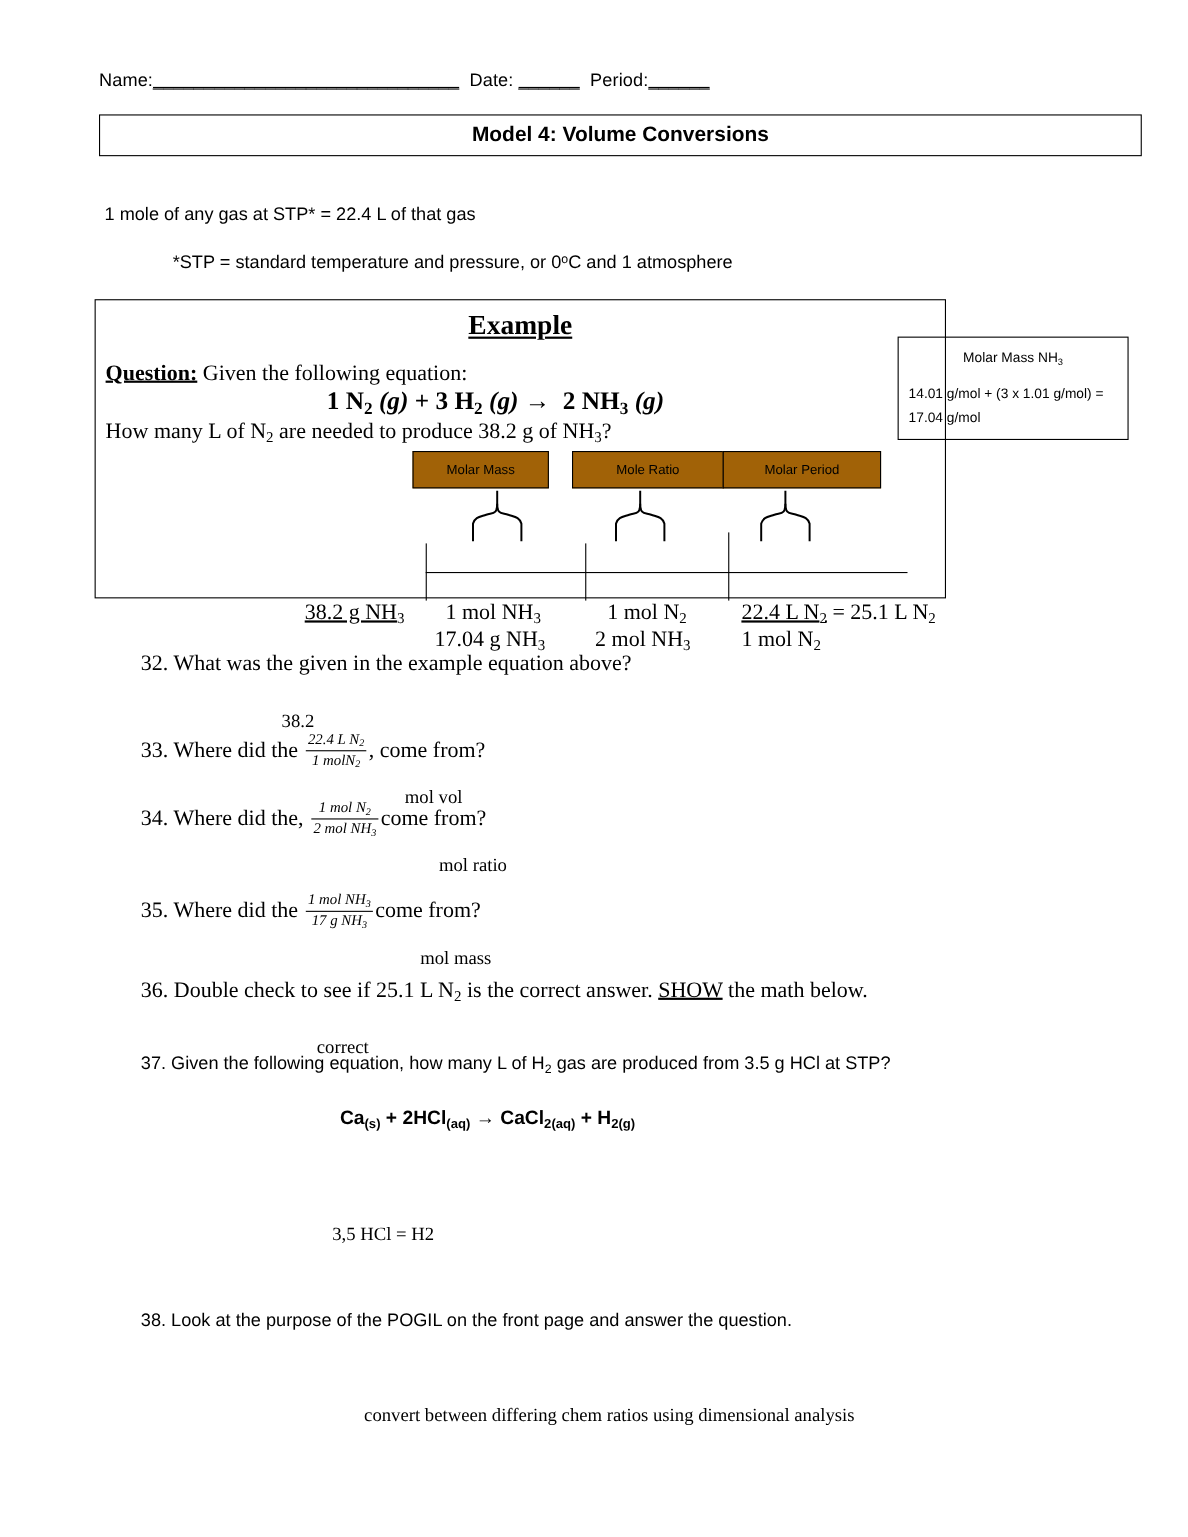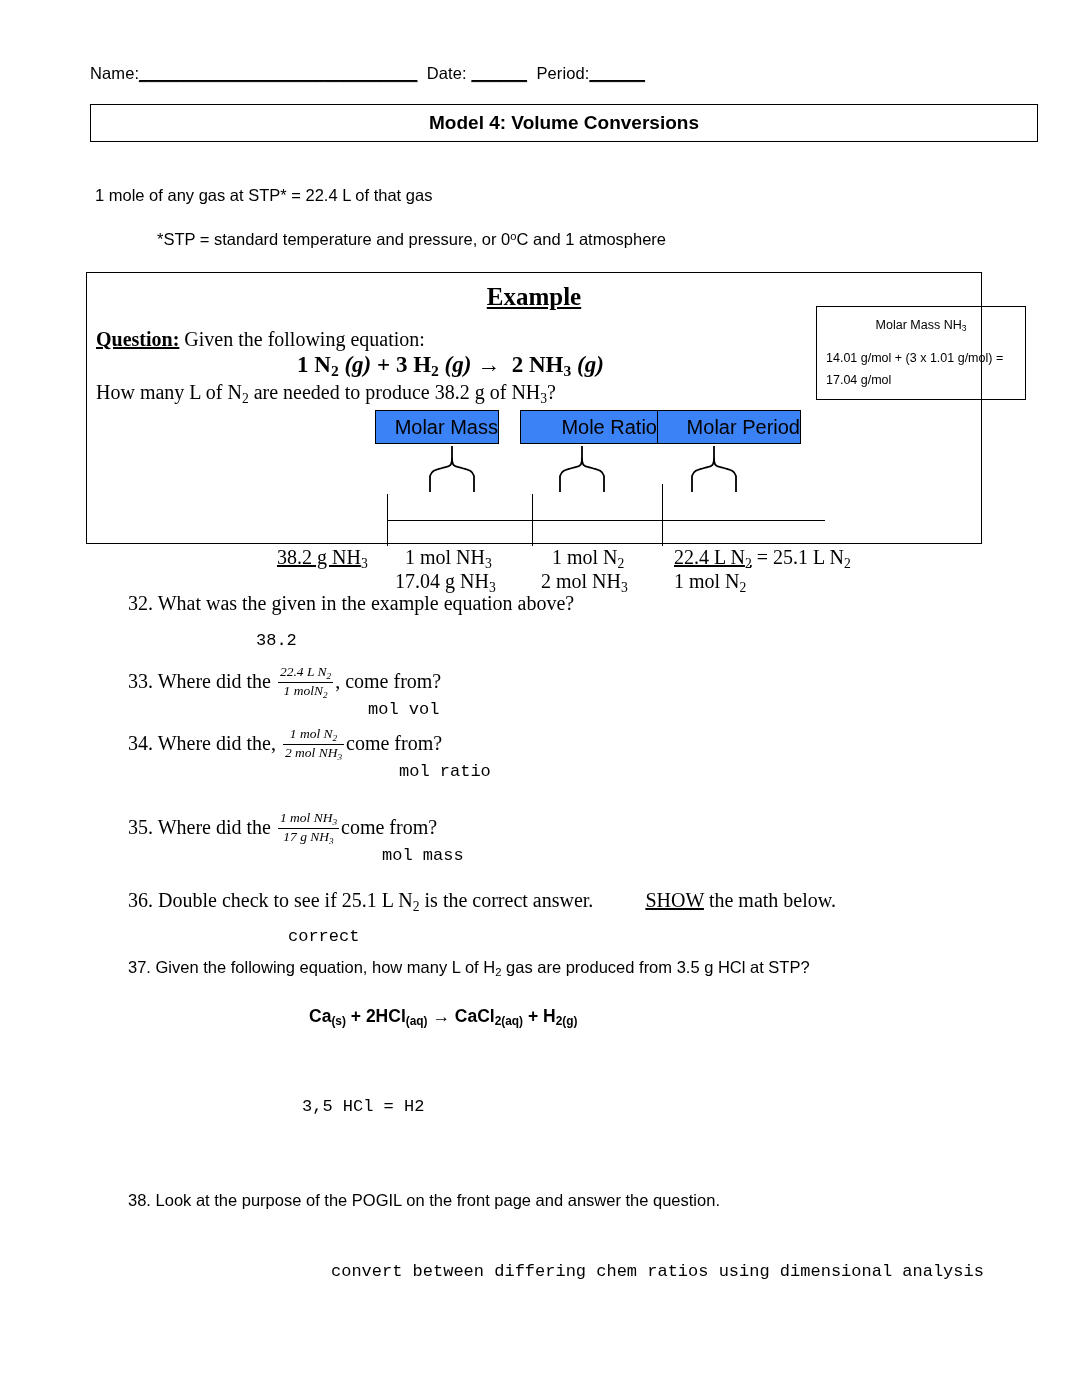--- a/index.html
+++ b/index.html
@@ -11,21 +11,21 @@
     width: 1080px;
     height: 1397px;
     position: relative;
     font-family: "Liberation Serif", serif;
     color: #000000;
     overflow: hidden;
   }
 
   
   .abs { position: absolute; }
-  .uline { text-decoration: underline; margin-left: 47px; }
+  .uline { text-decoration: underline; }
   sub { font-size: 0.68em; vertical-align: -0.28em; }
   sup { font-size: 0.68em; vertical-align: 0.45em; }
 
   
   #header-line {
     left: 90px; top: 64px;
     font-family: Liberation Sans, sans-serif;
     font-size: 16.5px;
     white-space: nowrap;
     letter-spacing: 0.1px;
@@ -56,21 +56,21 @@
   }
   #stp-line2 {
     left: 157px; top: 230px;
     font-family: "Liberation Sans", sans-serif;
     font-size: 16.5px;
   }
 
   
   #example-box {
     left: 86px; top: 272px;
-    width: 896px; height: 272px;
+    width: 774px; height: 272px;
     border: 1.4px solid #000;
     box-sizing: border-box;
   }
   #example-title {
     position: absolute;
     left: 0; right: 0; top: 10px;
     text-align: center;
     font-weight: bold;
     font-size: 25px;
     font-family: "Liberation Serif", serif;
@@ -122,25 +122,25 @@
     font-size: 20px;
     white-space: nowrap;
   }
   #howmany b { font-weight: normal; }
 
   
   .step-label-box {
     border: 1.5px solid #000;
     box-sizing: border-box;
     font-family: "Liberation Sans", sans-serif;
-    font-size: 20px;
-    text-align: right;
+    font-size: 12px;
+    text-align: center;
     line-height: 32px;
     height: 34px;
-    background: #3b82f6;
+    background: #a16207;
   }
   #label-molar-mass { left: 375px; top: 410px; width: 124px; }
   #label-mole-ratio { left: 520px; top: 410px; width: 138px; }
   #label-molar-volume { left: 657px; top: 410px; width: 144px; }
 
   
   .brace-svg { position: absolute; }
 
   
   #dim-table {
@@ -166,23 +166,24 @@
     white-space: nowrap;
   }
   .qnum-sans {
     position: absolute;
     font-family: "Liberation Sans", sans-serif;
     font-size: 16.5px;
     white-space: nowrap;
   }
   .answer {
     position: absolute;
-    font-family: Liberation Mono, monospace;
+    font-family: Liberation Serif, serif;
     font-size: 17px;
     white-space: nowrap;
+    margin-top: 15px;
   }
 
   
   .frac {
     display: inline-block;
     vertical-align: middle;
     text-align: center;
     font-style: italic;
     font-size: 13.5px;
     line-height: 1.22;

